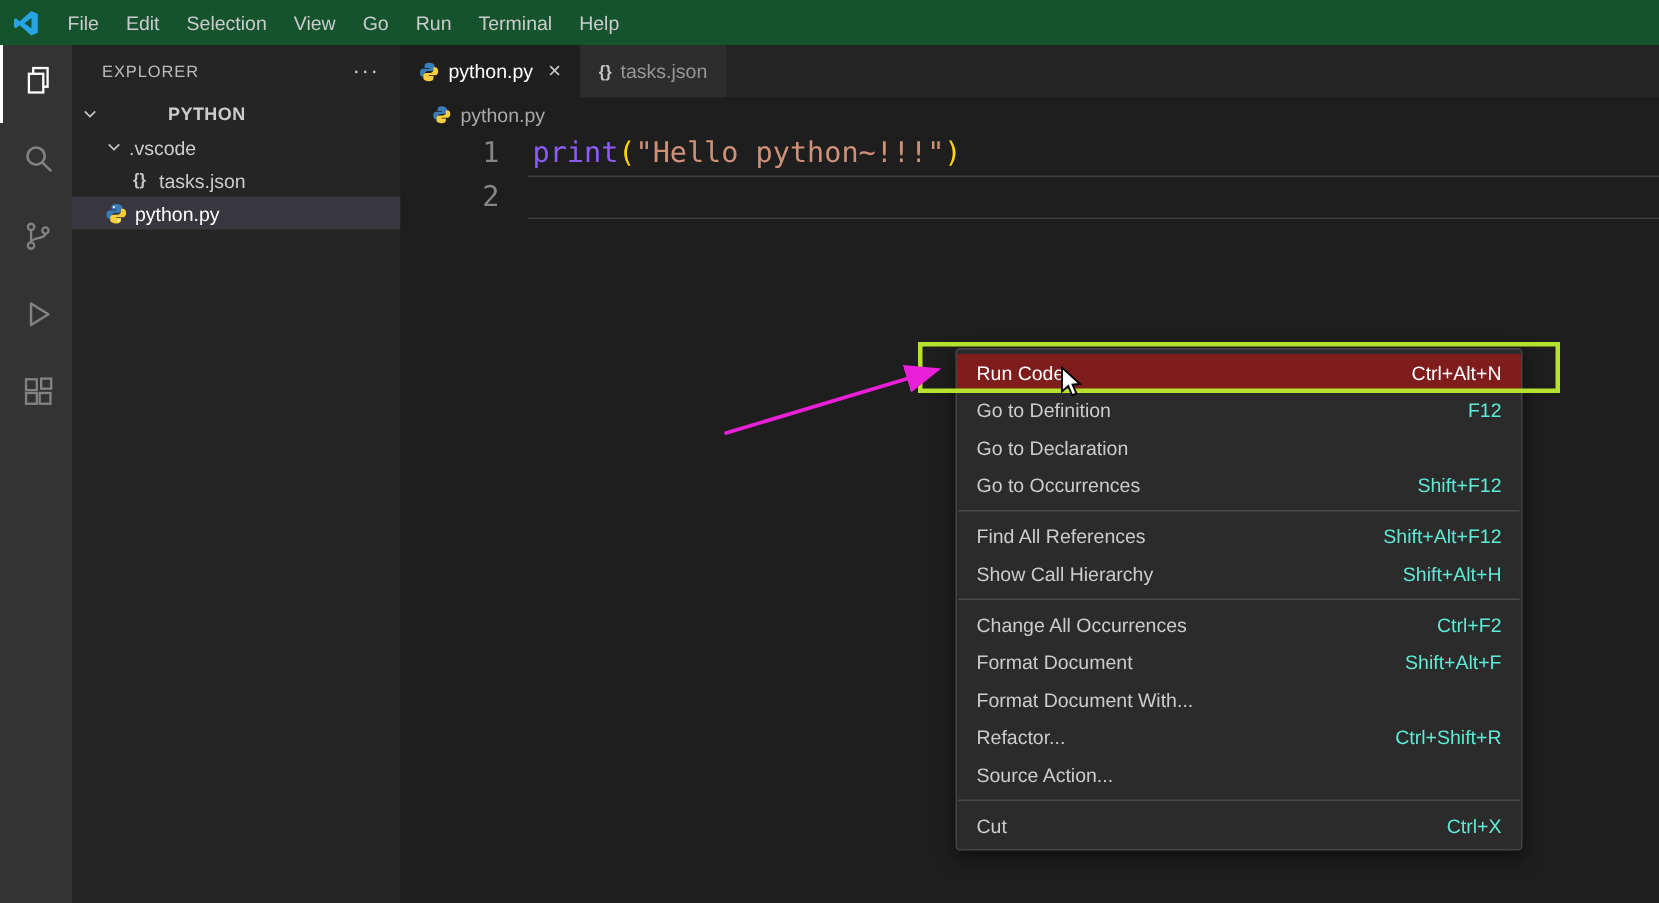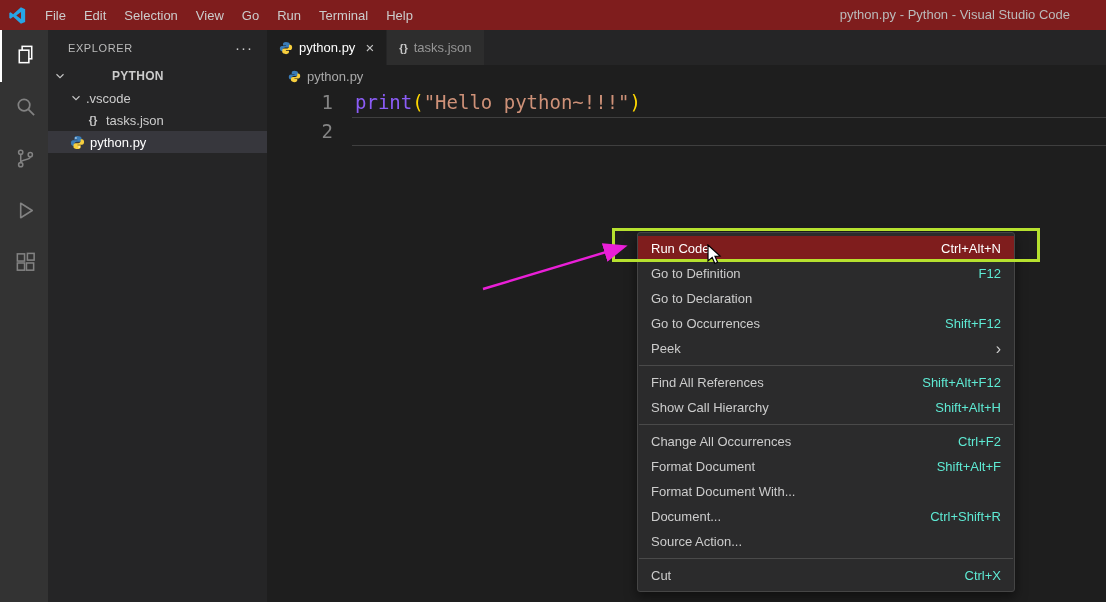--- a/index.html
+++ b/index.html
@@ -1,21 +1,21 @@
 <!DOCTYPE html>
 <html><head>
 <meta charset="utf-8">
 <style>
   * { margin:0; padding:0; box-sizing:border-box; }
   html,body { width:1106px; height:602px; background:#1e1e1e; overflow:hidden; }
   body { font-family:"Liberation Sans", sans-serif; }
   #app { position:relative; width:1106px; height:602px; overflow:hidden; background:#1e1e1e; }
 
   
-  .titlebar { position:absolute; left:0; top:0; width:1106px; height:30px; background:#7f1d1d;
+  .titlebar { position:absolute; left:0; top:0; width:1106px; height:30px; background:#14532d;
               display:flex; align-items:center; }
   .logo { display:flex; align-items:center; margin:0 10px 0 9px; }
   .menubar { display:flex; height:30px; }
   .menubar .mitem { display:flex; align-items:center; padding:0 9px; font-size:13px; color:#cccccc; cursor:default; }
   .window-title { position:absolute; right:36px; top:0; line-height:30px; font-size:13px; color:#bbbbbb; }
 
   
   .activitybar { position:absolute; left:0; top:30px; width:48px; height:572px; background:#333333;
                  display:flex; flex-direction:column; }
   .ab-item { width:48px; height:52px; display:flex; align-items:center; justify-content:center;
@@ -86,21 +86,20 @@
     <div class="menubar">
       <span class="mitem">File</span>
       <span class="mitem">Edit</span>
       <span class="mitem">Selection</span>
       <span class="mitem">View</span>
       <span class="mitem">Go</span>
       <span class="mitem">Run</span>
       <span class="mitem">Terminal</span>
       <span class="mitem">Help</span>
     </div>
-    <div class="window-title">python.py - Python - Visual Studio Code</div>
   </div>
 
   <div class="activitybar">
     <div class="ab-item active" title="">
       <span>
         <svg width="23" height="23" viewBox="0 0 24 24" fill="none" stroke="currentColor" stroke-width="1.6">
           <rect x="8.5" y="3.5" width="10" height="13"></rect>
           <rect x="5.5" y="7.5" width="10" height="13" fill="#333333"></rect>
         </svg>
       </span>
@@ -230,24 +229,20 @@
       <span class="shortcut">F12</span>
     </div>
     <div class="ctx-item">
       <span>Go to Declaration</span>
       <span class="shortcut"></span>
     </div>
     <div class="ctx-item">
       <span>Go to Occurrences</span>
       <span class="shortcut">Shift+F12</span>
     </div>
-    <div class="ctx-item">
-      <span>Peek</span>
-      <span class="submenu-arrow">›</span>
-    </div>
     <div class="ctx-sep"></div>
     <div class="ctx-item">
       <span>Find All References</span>
       <span class="shortcut">Shift+Alt+F12</span>
     </div>
     <div class="ctx-item">
       <span>Show Call Hierarchy</span>
       <span class="shortcut">Shift+Alt+H</span>
     </div>
     <div class="ctx-sep"></div>
@@ -257,21 +252,21 @@
     </div>
     <div class="ctx-item">
       <span>Format Document</span>
       <span class="shortcut">Shift+Alt+F</span>
     </div>
     <div class="ctx-item">
       <span>Format Document With...</span>
       <span class="shortcut"></span>
     </div>
     <div class="ctx-item">
-      <span>Document...</span>
+      <span>Refactor...</span>
       <span class="shortcut">Ctrl+Shift+R</span>
     </div>
     <div class="ctx-item">
       <span>Source Action...</span>
       <span class="shortcut"></span>
     </div>
     <div class="ctx-sep"></div>
     <div class="ctx-item">
       <span>Cut</span>
       <span class="shortcut">Ctrl+X</span>

